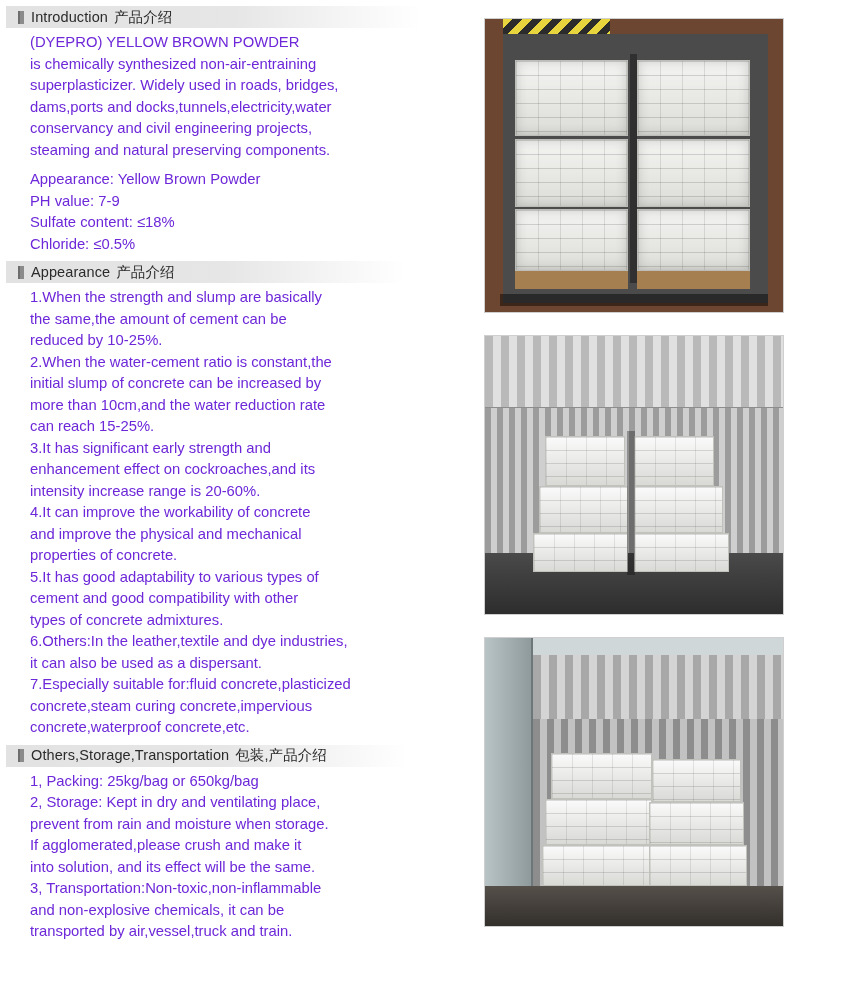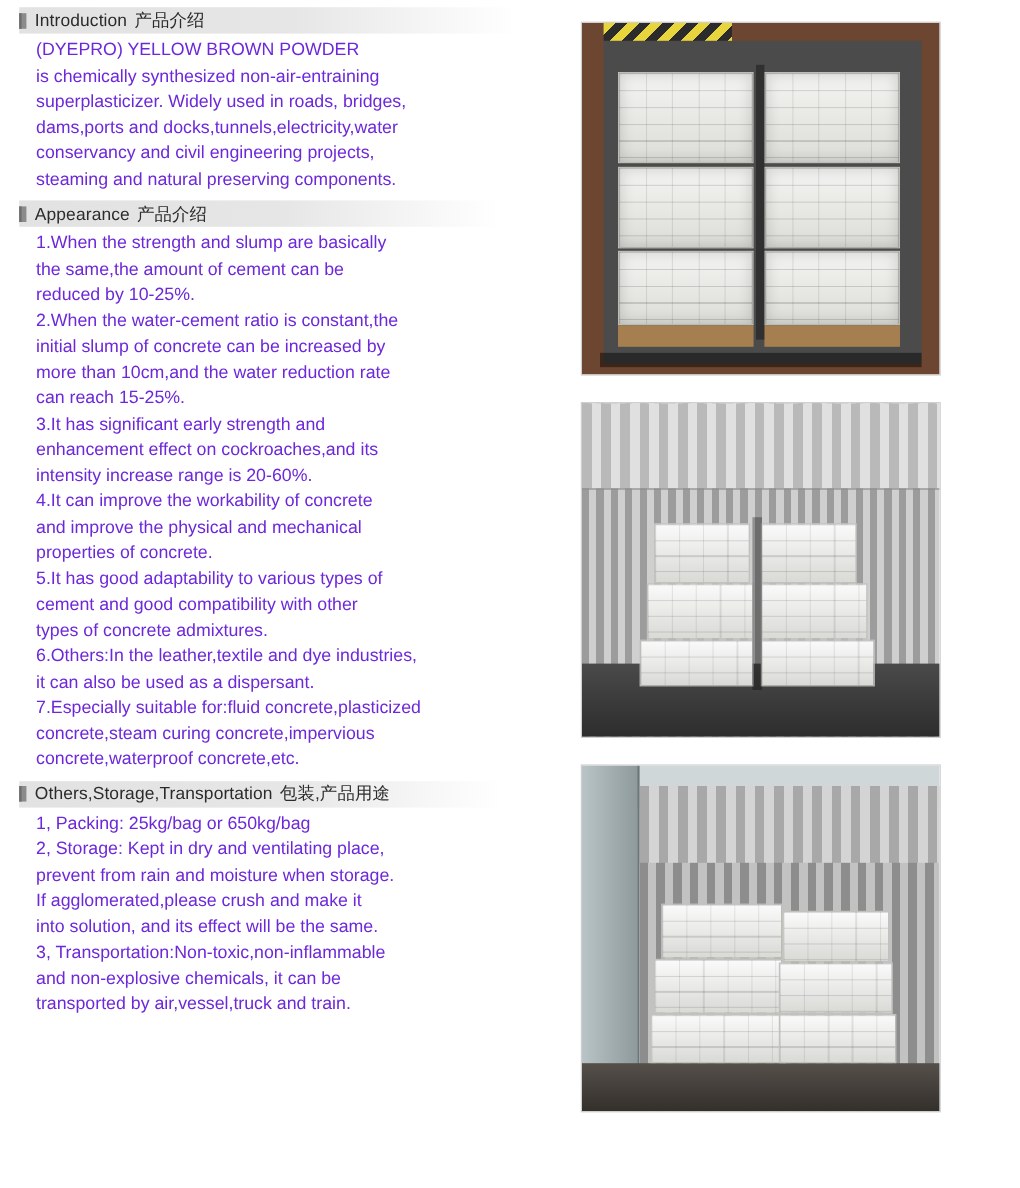--- a/index.html
+++ b/index.html
@@ -31,22 +31,22 @@
     padding: 18px 0 0 0;
   }
 
   
   .sec-head {
     display: flex;
     align-items: center;
     gap: 7px;
     background: linear-gradient(to right, #e2e2e2 0%, #e6e6e6 55%, #f7f7f7 85%, #ffffff 100%);
     height: 22px;
-    padding-left: 0;
-    margin: 0 0 2px 16px;
+    padding-left: 12px;
+    margin: 0 0 2px 6px;
   }
   .sec-head.h1 { width: 415px; }
   .sec-head.h2 { width: 420px; }
   .sec-head.h3 { width: 400px; }
   .sec-head.h4 { width: 402px; }
   .bar-icon {
     display: inline-block;
     width: 6px; height: 13px;
     background: #8b8b8b;
     border-left: 2px solid #6e6e6e;
@@ -172,20 +172,24 @@
       <span class="bar-icon"></span>
       <span class="sec-title"><span>Introduction</span><span class="cn">产品介绍</span></span>
     </div>
     <div class="body-text">(DYEPRO) YELLOW BROWN POWDER
 is chemically synthesized non-air-entraining
 superplasticizer. Widely used in roads, bridges,
 dams,ports and docks,tunnels,electricity,water
 conservancy and civil engineering projects,
 steaming and natural preserving components.</div>
 
+    <div class="body-text">Appearance: Yellow Brown Powder
+PH value: 7-9
+Sulfate content: ≤18%
+Chloride: ≤0.5%</div>
 
     <div class="sec-head h3">
       <span class="bar-icon"></span>
       <span class="sec-title"><span>Appearance</span><span class="cn">产品介绍</span></span>
     </div>
     <div class="body-text indent-small">1.When the strength and slump are basically
 the same,the amount of cement can be
 reduced by 10-25%.
 2.When the water-cement ratio is constant,the
 initial slump of concrete can be increased by
@@ -201,21 +205,21 @@
 cement and good compatibility with other
 types of concrete admixtures.
 6.Others:In the leather,textile and dye industries,
 it can also be used as a dispersant.
 7.Especially suitable for:fluid concrete,plasticized
 concrete,steam curing concrete,impervious
 concrete,waterproof concrete,etc.</div>
 
     <div class="sec-head h4">
       <span class="bar-icon"></span>
-      <span class="sec-title"><span>Others,Storage,Transportation</span><span class="cn">包装,产品用途</span></span>
+      <span class="sec-title"><span>Others,Storage,Transportation</span><span class="cn">包装,产品介绍</span></span>
     </div>
     <div class="body-text indent-small">1, Packing: 25kg/bag or 650kg/bag
 2, Storage: Kept in dry and ventilating place,
 prevent from rain and moisture when storage.
 If agglomerated,please crush and make it
 into solution, and its effect will be the same.
 3, Transportation:Non-toxic,non-inflammable
 and non-explosive chemicals, it can be
 transported by air,vessel,truck and train.</div>
 

